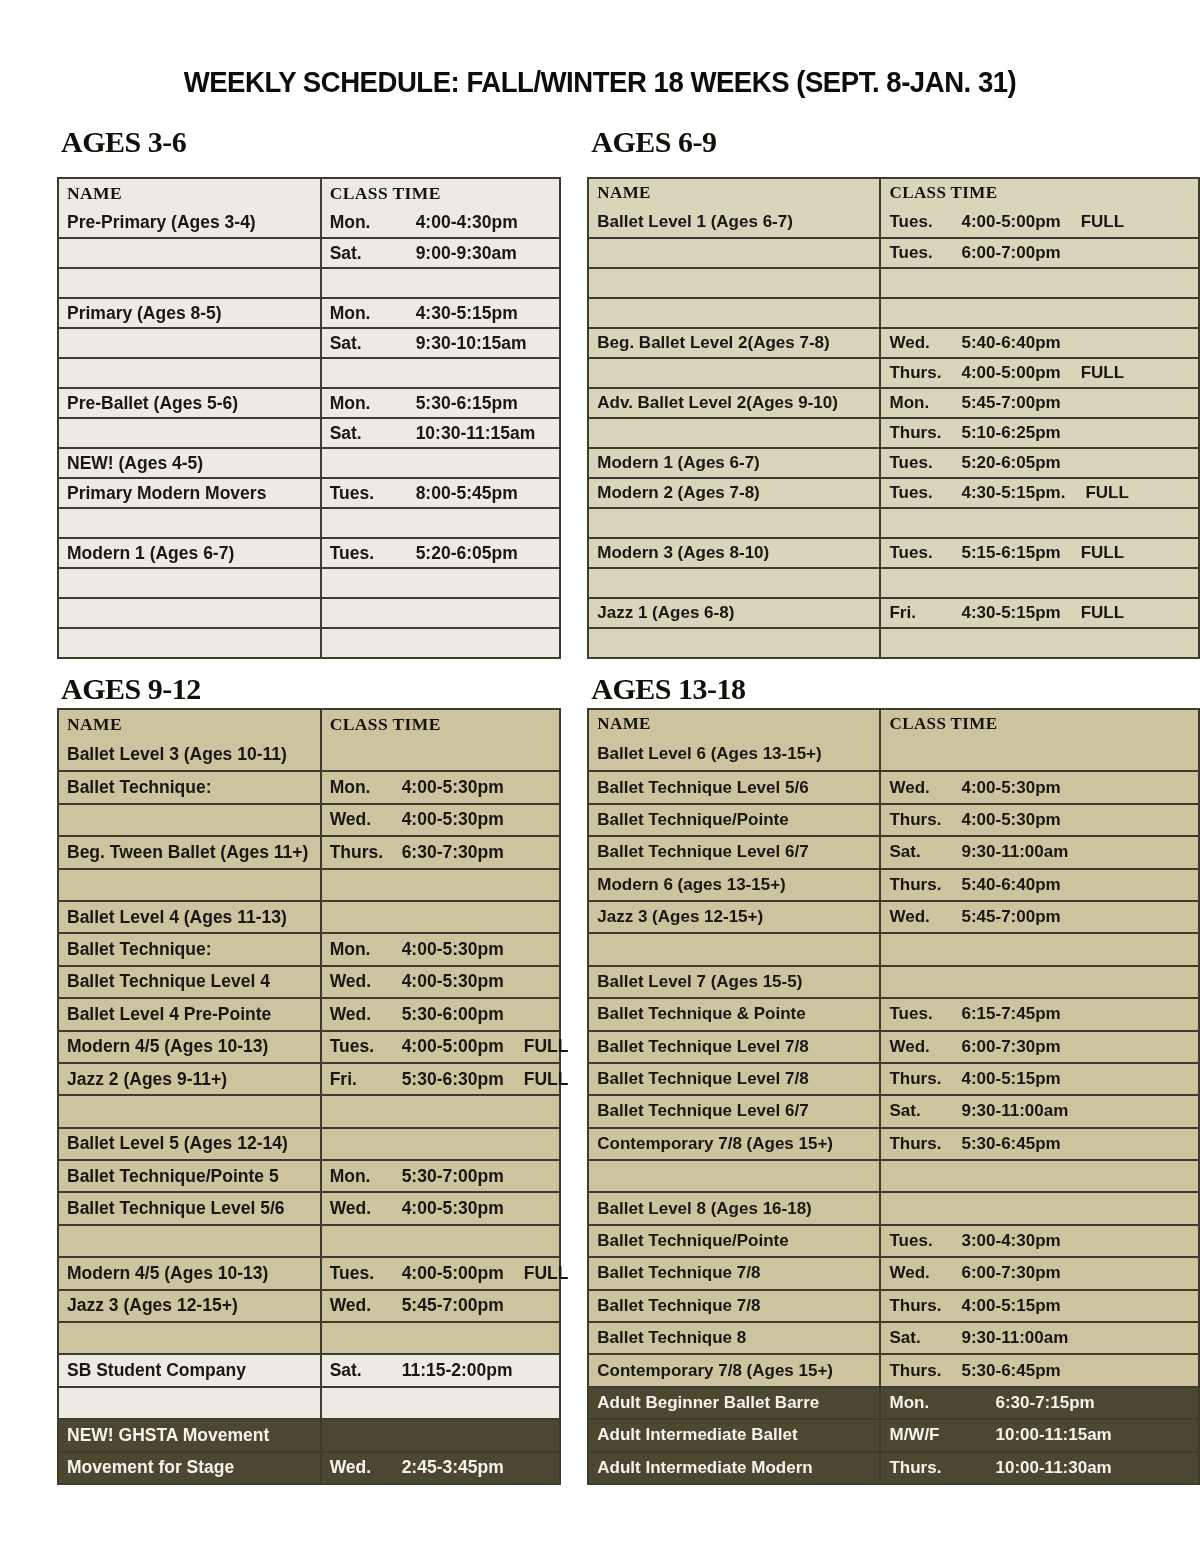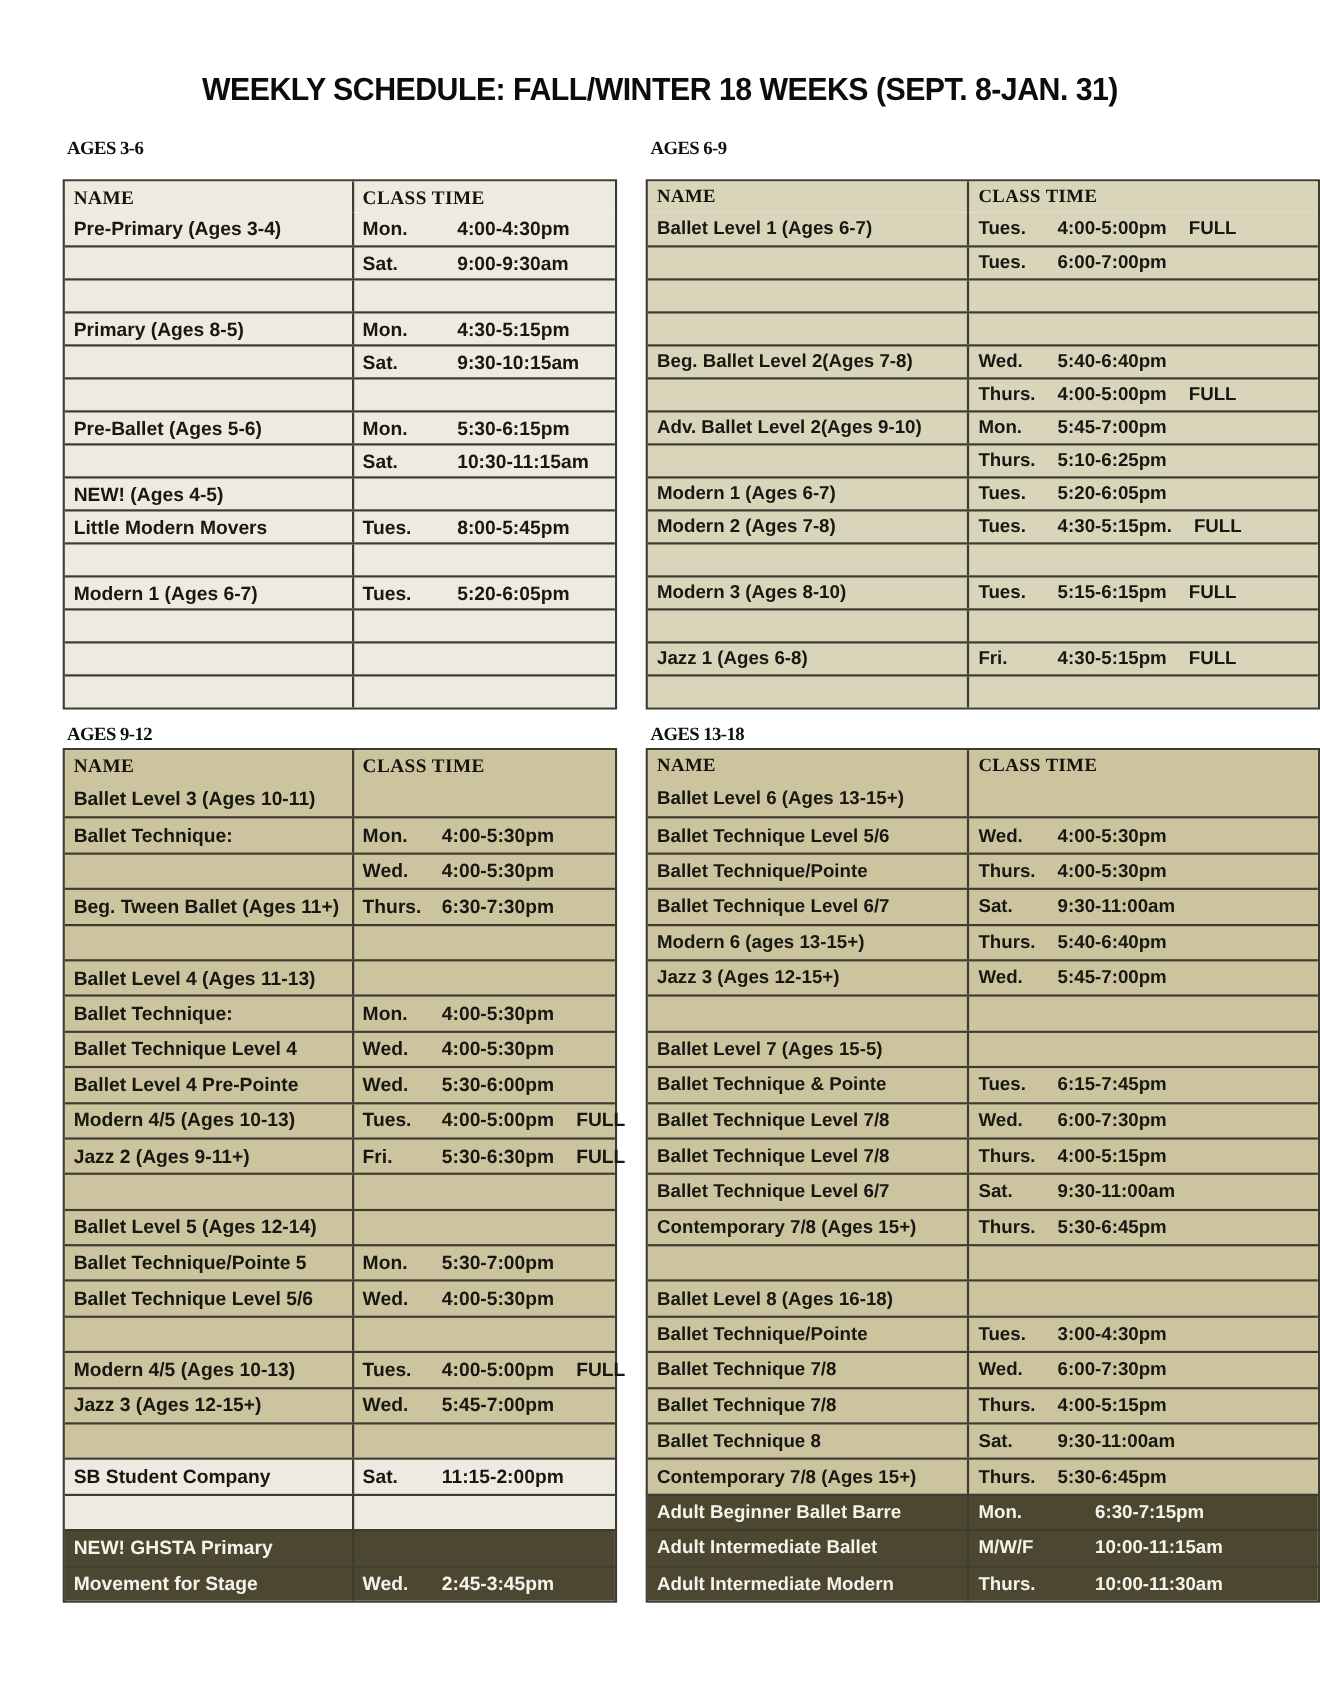--- a/index.html
+++ b/index.html
@@ -27,21 +27,21 @@
     transform:scaleX(.95);
   }
   .columns{
     display:flex;gap:26px;
     padding-left:57px;margin-top:26px;
   }
   .col{display:flex;flex-direction:column;}
   .col-left{width:521px;}
   .col-right{width:633px;}
   .section h2{
-    font-family:var(--serif);font-weight:bold;font-size:17px;
+    font-family:var(--serif);font-weight:bold;font-size:30px;
     letter-spacing:-0.5px;color:#101008;margin:0 0 18px 4px;
   }
   .section.bottom h2{margin-top:13px;margin-bottom:2px;}
   .sched-table{
     border:2px solid var(--c-border);
     width:100%;
   }
   .row{display:flex;align-items:center;border-top:2px solid var(--c-border);}
   .row:first-child{border-top:none;}
   .row .cell{height:100%;display:flex;align-items:center;}
@@ -141,21 +141,21 @@
               <div class="cell time">
                 <span class="day">Sat.</span>
                 <span class="t">10:30-11:15am</span>
               </div>
             </div>
             <div class="row">
               <div class="cell name">NEW! (Ages 4-5)</div>
               <div class="cell time"></div>
             </div>
             <div class="row">
-              <div class="cell name">Little Modern Movers</div>
+              <div class="cell name">Primary Modern Movers</div>
               <div class="cell time">
                 <span class="day">Tues.</span>
                 <span class="t">8:00-5:45pm</span>
               </div>
             </div>
             <div class="row">
               <div class="cell name"></div>
               <div class="cell time"></div>
             </div>
             <div class="row">
@@ -309,21 +309,21 @@
               <div class="cell time">
                 <span class="day">Sat.</span>
                 <span class="t">11:15-2:00pm</span>
               </div>
             </div>
             <div class="row v-light">
               <div class="cell name"></div>
               <div class="cell time"></div>
             </div>
             <div class="row v-dark">
-              <div class="cell name">NEW! GHSTA Primary</div>
+              <div class="cell name">NEW! GHSTA Movement</div>
               <div class="cell time"></div>
             </div>
             <div class="row v-dark">
               <div class="cell name">Movement for Stage</div>
               <div class="cell time">
                 <span class="day">Wed.</span>
                 <span class="t">2:45-3:45pm</span>
               </div>
             </div>
           </div>

